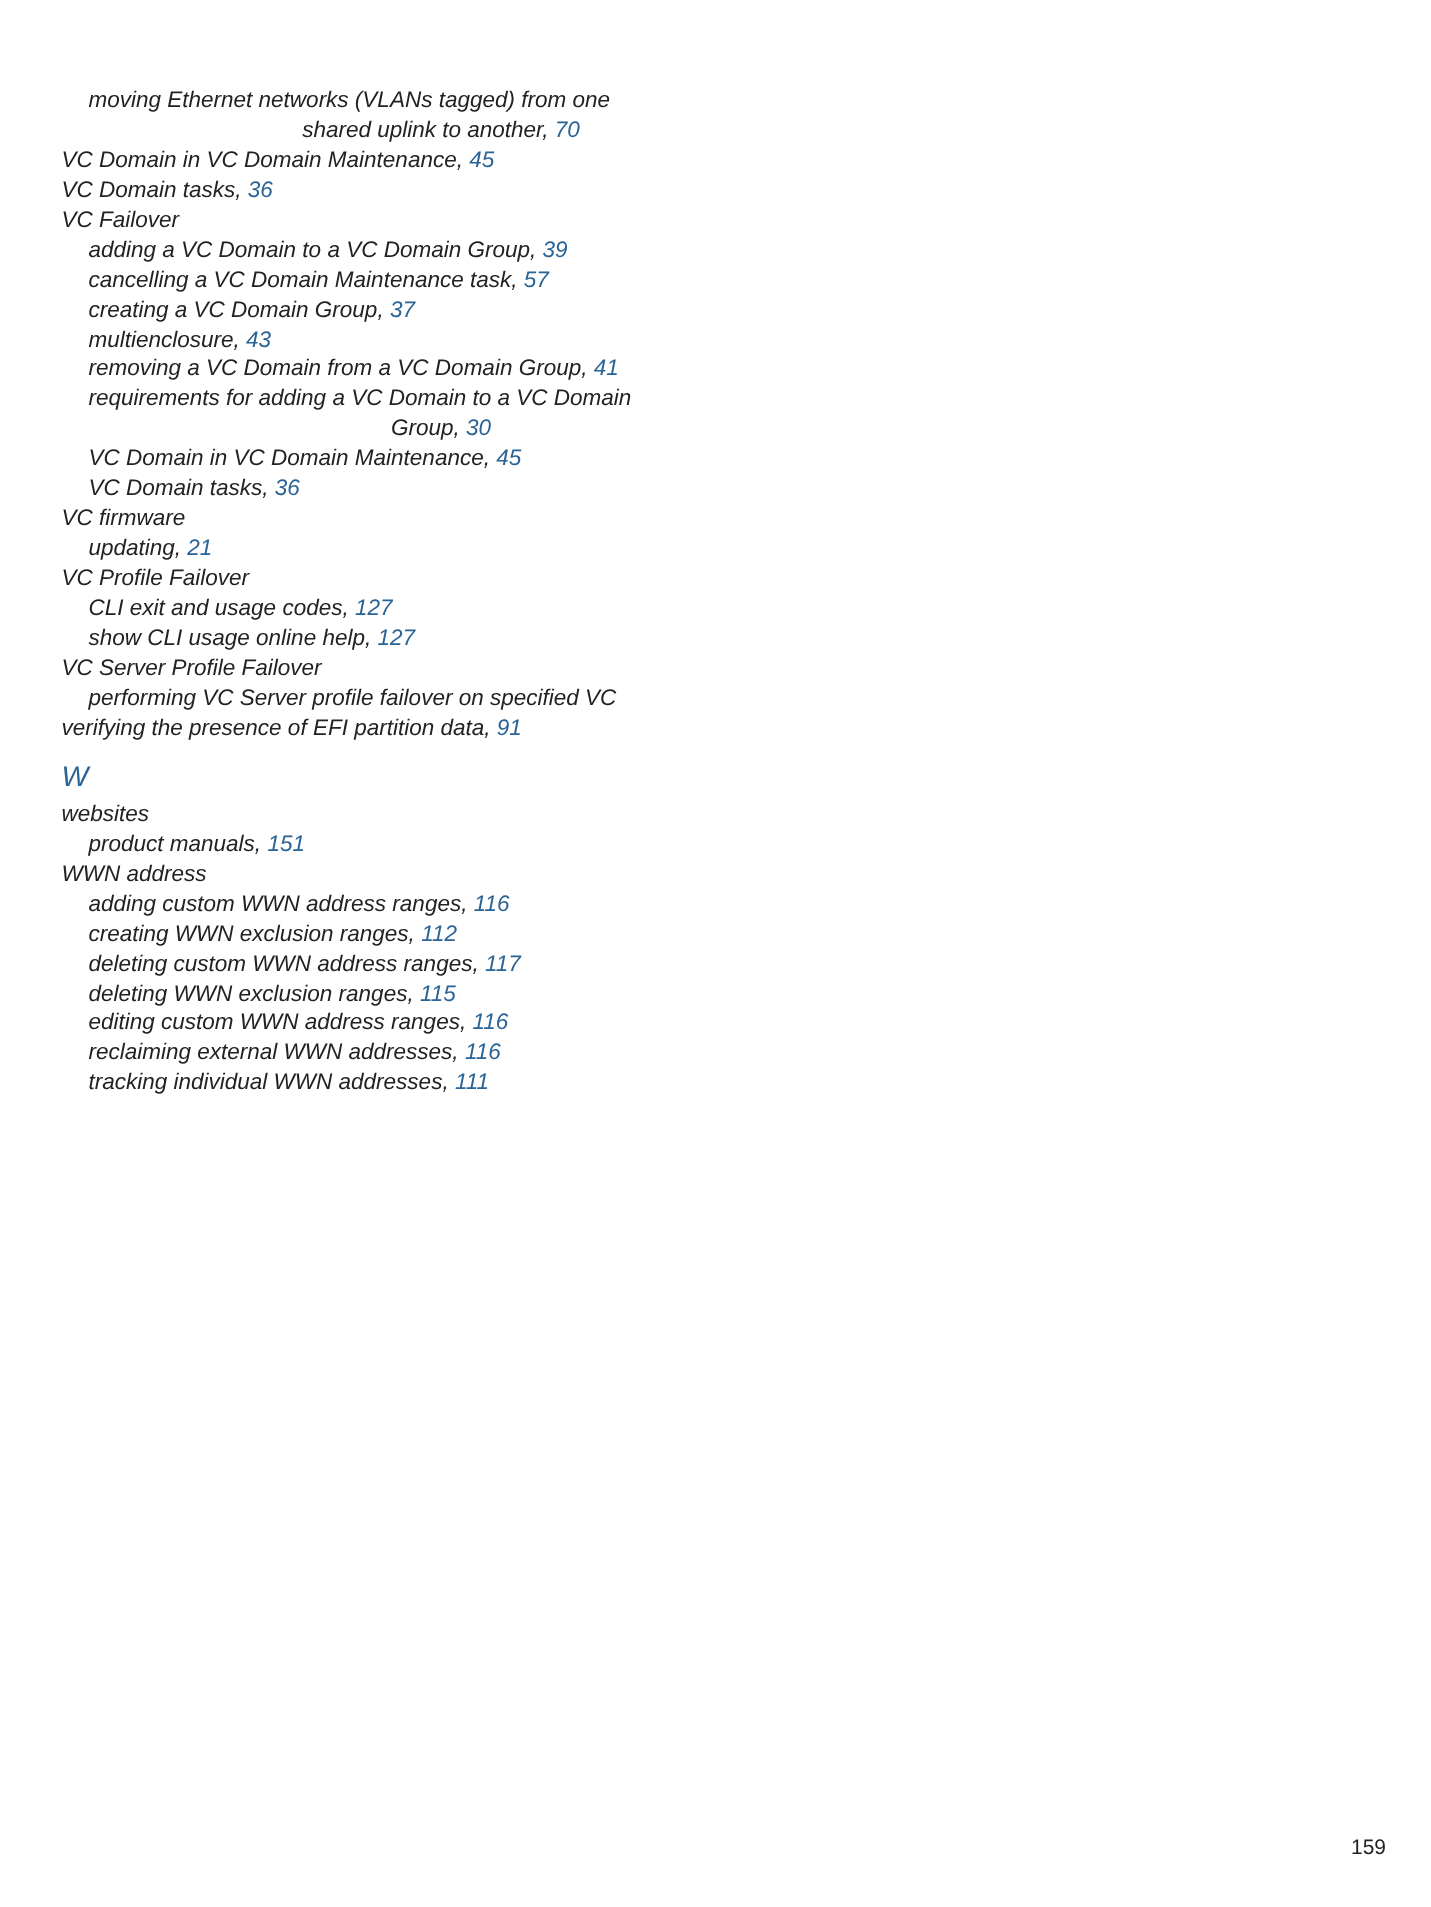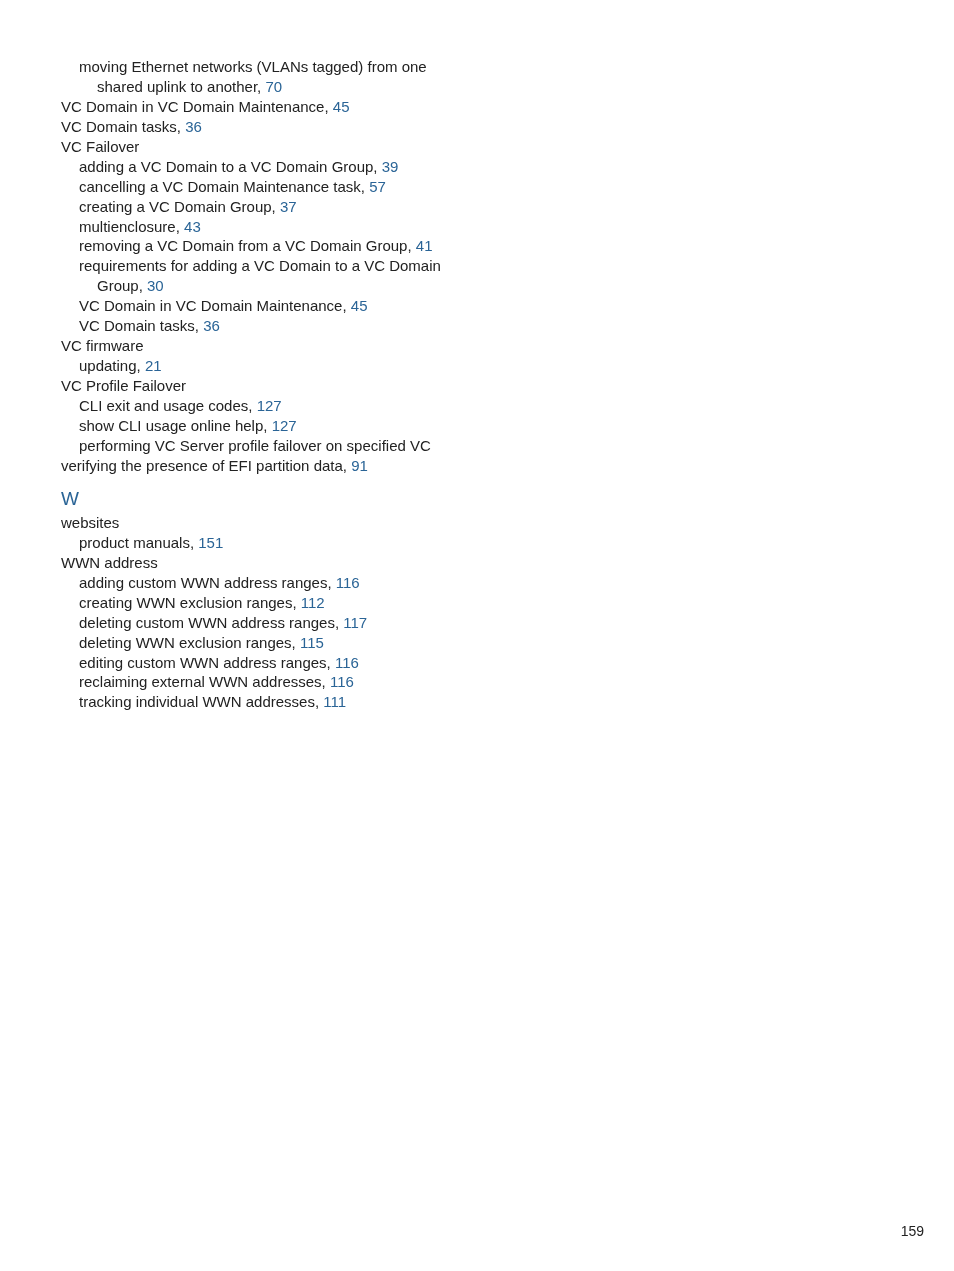--- a/index.html
+++ b/index.html
@@ -8,26 +8,27 @@
     background: #fff;
     font-family: Arial, Helvetica, sans-serif;
     font-size: 15px;
     color: #222;
     width: 954px;
     height: 1271px;
     position: relative;
     line-height: 1.33;
   }
   .page {
-    padding: 57px 0 0 61px;
+    padding: 57px 0 0 41px;
     width: 470px;
+    font-style: italic;
   }
   .l0 { margin-left: 0; }
   .l1 { margin-left: 18px; }
-  .l2 { margin-left: 36px; }
+  .l2 { margin-left: 36px; text-align: center; }
   .link {
     color: #2a6496;
   }
   .section-head {
     color: #2a6496;
     font-size: 19px;
     margin-top: 10px;
     margin-bottom: 2px;
   }
   .entry { }
@@ -56,20 +57,21 @@
       <div class="entry l1"><span>removing a VC Domain from a VC Domain Group,</span> <span class="link">41</span></div>
       <div class="entry l1"><span>requirements for adding a VC Domain to a VC Domain</span></div>
       <div class="entry l2"><span>Group,</span> <span class="link">30</span></div>
       <div class="entry l1"><span>VC Domain in VC Domain Maintenance,</span> <span class="link">45</span></div>
       <div class="entry l1"><span>VC Domain tasks,</span> <span class="link">36</span></div>
       <div class="entry l0"><span>VC firmware</span></div>
       <div class="entry l1"><span>updating,</span> <span class="link">21</span></div>
       <div class="entry l0"><span>VC Profile Failover</span></div>
       <div class="entry l1"><span>CLI exit and usage codes,</span> <span class="link">127</span></div>
       <div class="entry l1"><span>show CLI usage online help,</span> <span class="link">127</span></div>
+      <div class="entry l0"><span>VC Server Profile Failover</span></div>
       <div class="entry l1"><span>performing VC Server profile failover on specified VC</span></div>
       <div class="entry l0"><span>verifying the presence of EFI partition data,</span> <span class="link">91</span></div>
     </div>
   <div class="section-head">W</div>
   <div id="entries-w-container">
       <div class="entry l0"><span>websites</span></div>
       <div class="entry l1"><span>product manuals,</span> <span class="link">151</span></div>
       <div class="entry l0"><span>WWN address</span></div>
       <div class="entry l1"><span>adding custom WWN address ranges,</span> <span class="link">116</span></div>
       <div class="entry l1"><span>creating WWN exclusion ranges,</span> <span class="link">112</span></div>

